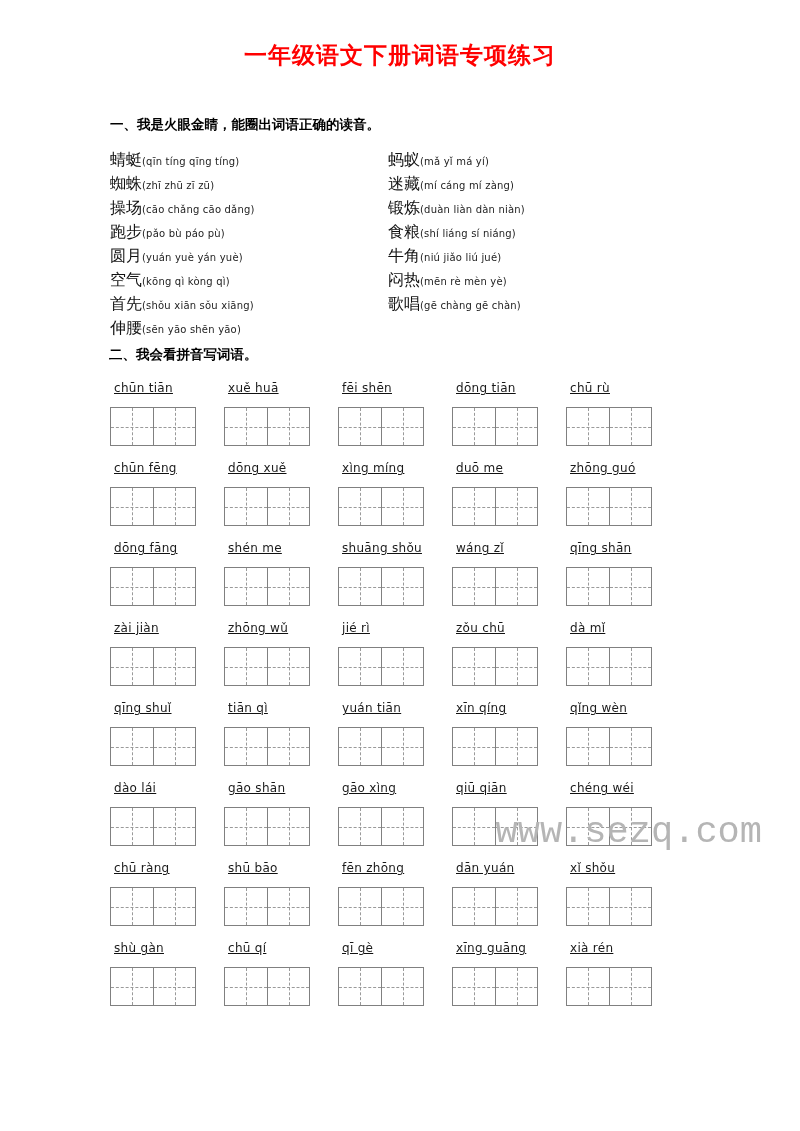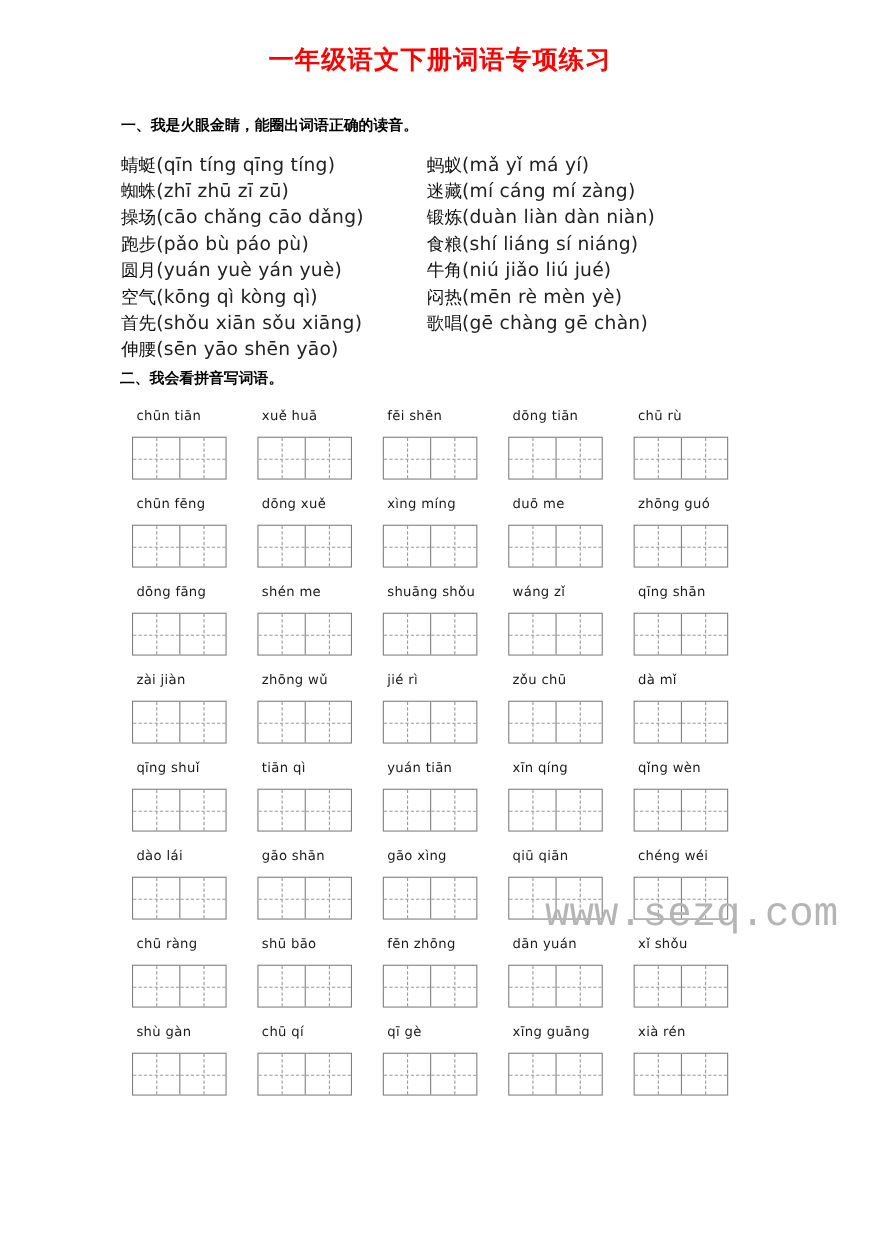--- a/index.html
+++ b/index.html
@@ -34,21 +34,21 @@
     line-height: 1.3;
   }
   .section-heading {
     font-family: "DejaVu Sans", "Liberation Sans", sans-serif;
     font-weight: bold;
     font-size: 13.5px;
     margin: 0;
     line-height: 1.5;
     color: #000000;
   }
-  #section-one-heading { margin-top: 34px; }
+  #section-one-heading { margin-top: 44px; }
   #section-two-heading { margin-top: 2px; margin-left: -1px; }
 
   
   .choice-table {
     margin-top: 16px;
     border-collapse: collapse;
     width: 100%;
   }
   .choice-table td {
     padding: 0 0 3px 0;
@@ -57,33 +57,34 @@
   }
   .choice-table td.col-left { width: 270px; }
   .choice-table td.col-right { width: auto; padding-left: 8px; }
   .word-cn {
     font-family: "DejaVu Sans", "Liberation Sans", sans-serif;
     font-size: 16px;
     color: #111;
   }
   .word-py {
     font-family: "DejaVu Sans", "Liberation Sans", sans-serif;
-    font-size: 17px;
+    font-size: 10px;
     color: #222;
     letter-spacing: 0.2px;
   }
 
   
   .grid-section {
     margin-top: 14px;
   }
   .grid-row {
     display: flex;
-    justify-content: flex-end;
+    justify-content: flex-start;
     margin-bottom: 12px;
+    text-decoration: underline;
   }
   .grid-item {
     width: 114px;
     margin-right: 0px;
   }
   .py-label {
     font-family: "DejaVu Sans", "Liberation Sans", sans-serif;
     font-size: 12px;
     color: #1a1a1a;
     height: 20px;

